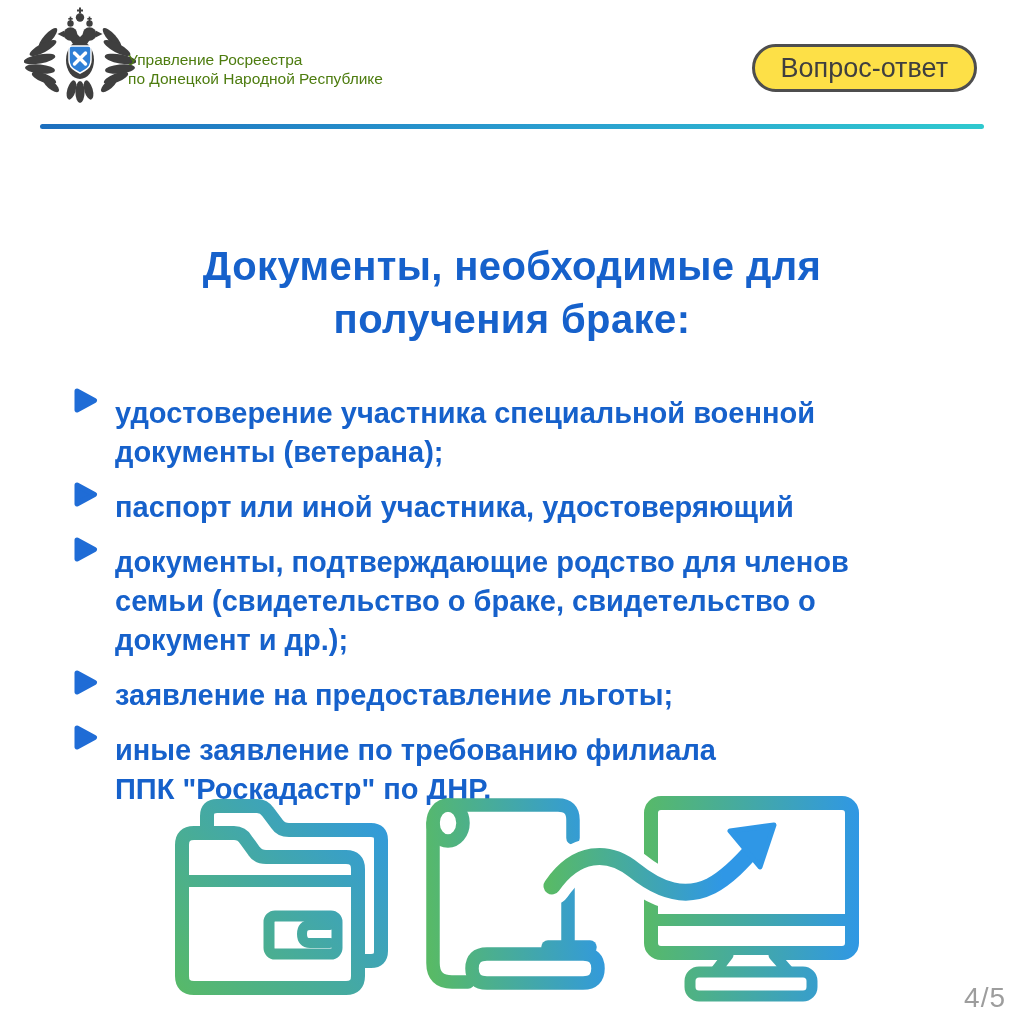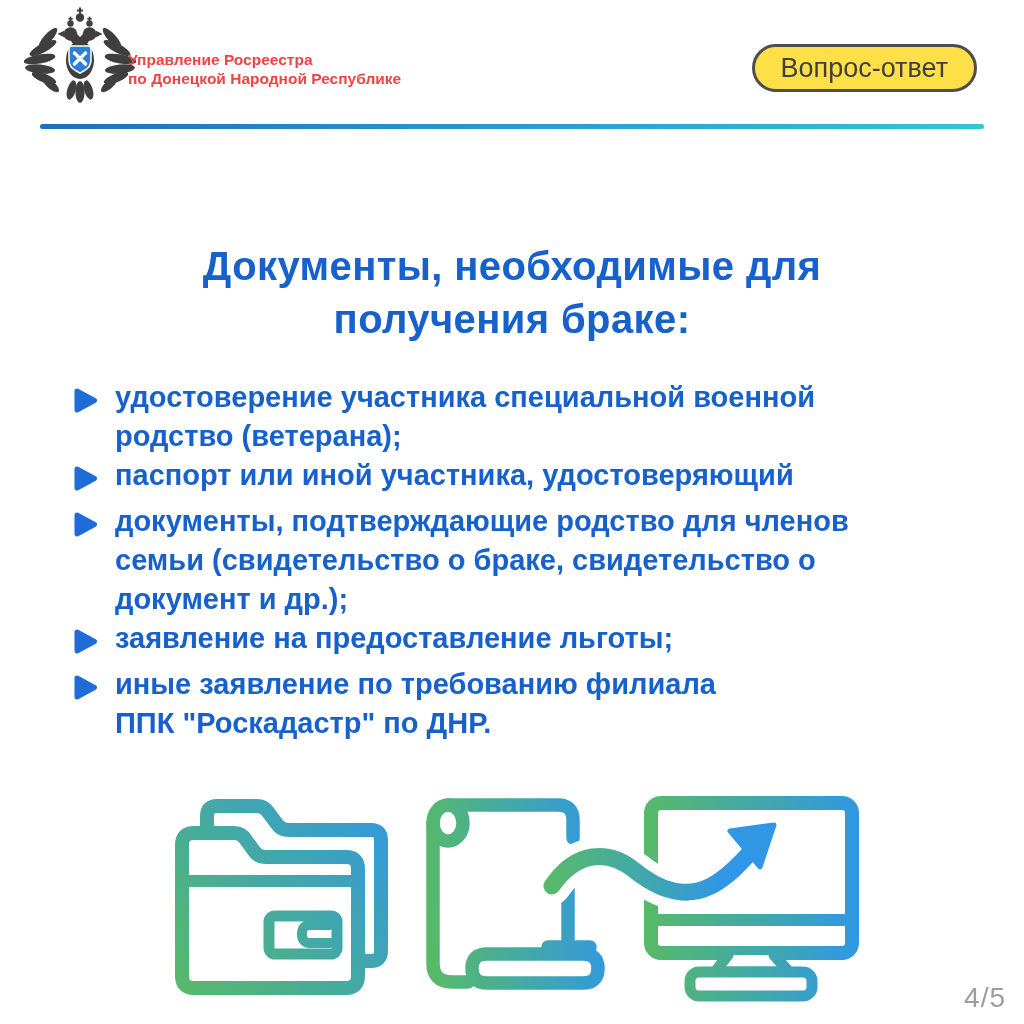--- a/index.html
+++ b/index.html
@@ -4,21 +4,21 @@
 <style>
   html,body{margin:0;padding:0;}
   body{
     width:1024px;height:1024px;position:relative;overflow:hidden;
     background:#ffffff;
     font-family:"Liberation Sans", sans-serif;
   }
   .logo{position:absolute;left:24px;top:6px;width:112px;height:102px;}
   .org{
     position:absolute;left:128px;top:50px;
-    font-weight:bold;font-size:15.5px;line-height:19px;color:#ef4444;
+    font-weight:normal;font-size:15.5px;line-height:19px;color:#4d7c0f;
   }
   .badge{
     position:absolute;right:47px;top:44px;height:48px;padding:0 26px;
     border:3px solid #4e4e4e;border-radius:27px;box-sizing:border-box;
     display:flex;align-items:center;justify-content:center;
     font-size:27px;font-weight:500;color:#3f3f3f;background:#fde047;
   }
   .divider{
     position:absolute;left:40px;top:124px;width:944px;height:5px;border-radius:3px;
     background:linear-gradient(90deg,#1d6fbe 0%,#2a9fd0 55%,#2fc9cf 100%);
@@ -27,21 +27,21 @@
     position:absolute;top:240px;left:0;width:1024px;text-align:center;
     color:#1661cb;font-size:40px;font-weight:800;line-height:53px;letter-spacing:.4px;
   }
   .doc-list{
     position:absolute;left:73px;top:378px;width:884px;
     margin:0;padding:0;list-style:none;
     color:#1661cb;font-size:29px;font-weight:700;line-height:39px;
   }
   .doc-list li{display:flex;align-items:flex-start;}
   .tri{flex:0 0 42px;padding-top:7px;}
-  .li-text{flex:1;}
+  .li-text{flex:1;margin-top:16px;}
   .ln{display:block;}
   .illustration{position:absolute;left:162px;top:783px;}
   .page-num{
     position:absolute;right:18px;bottom:10px;
     font-size:28px;color:#9d9d9d;font-weight:400;letter-spacing:1px;text-align:center;
   }
 </style>
 </head>
 <body>
 
@@ -109,21 +109,21 @@
 
 <ul class="doc-list">
   <li>
     <span class="tri">
       <svg width="25" height="27" viewBox="0 0 25 27">
           <path d="M4 4 L21.5 13.5 L4 23 Z" fill="#1f6cd6" stroke="#1f6cd6" stroke-width="5" stroke-linejoin="round" stroke-linecap="round"></path>
         </svg>
     </span>
     <span class="li-text">
       <span class="ln">удостоверение участника специальной военной</span>
-      <span class="ln">родство (ветерана);</span>
+      <span class="ln">документы (ветерана);</span>
     </span>
   </li>
   <li>
     <span class="tri">
       <svg width="25" height="27" viewBox="0 0 25 27">
           <path d="M4 4 L21.5 13.5 L4 23 Z" fill="#1f6cd6" stroke="#1f6cd6" stroke-width="5" stroke-linejoin="round" stroke-linecap="round"></path>
         </svg>
     </span>
     <span class="li-text">
       <span class="ln">паспорт или иной участника, удостоверяющий</span>

